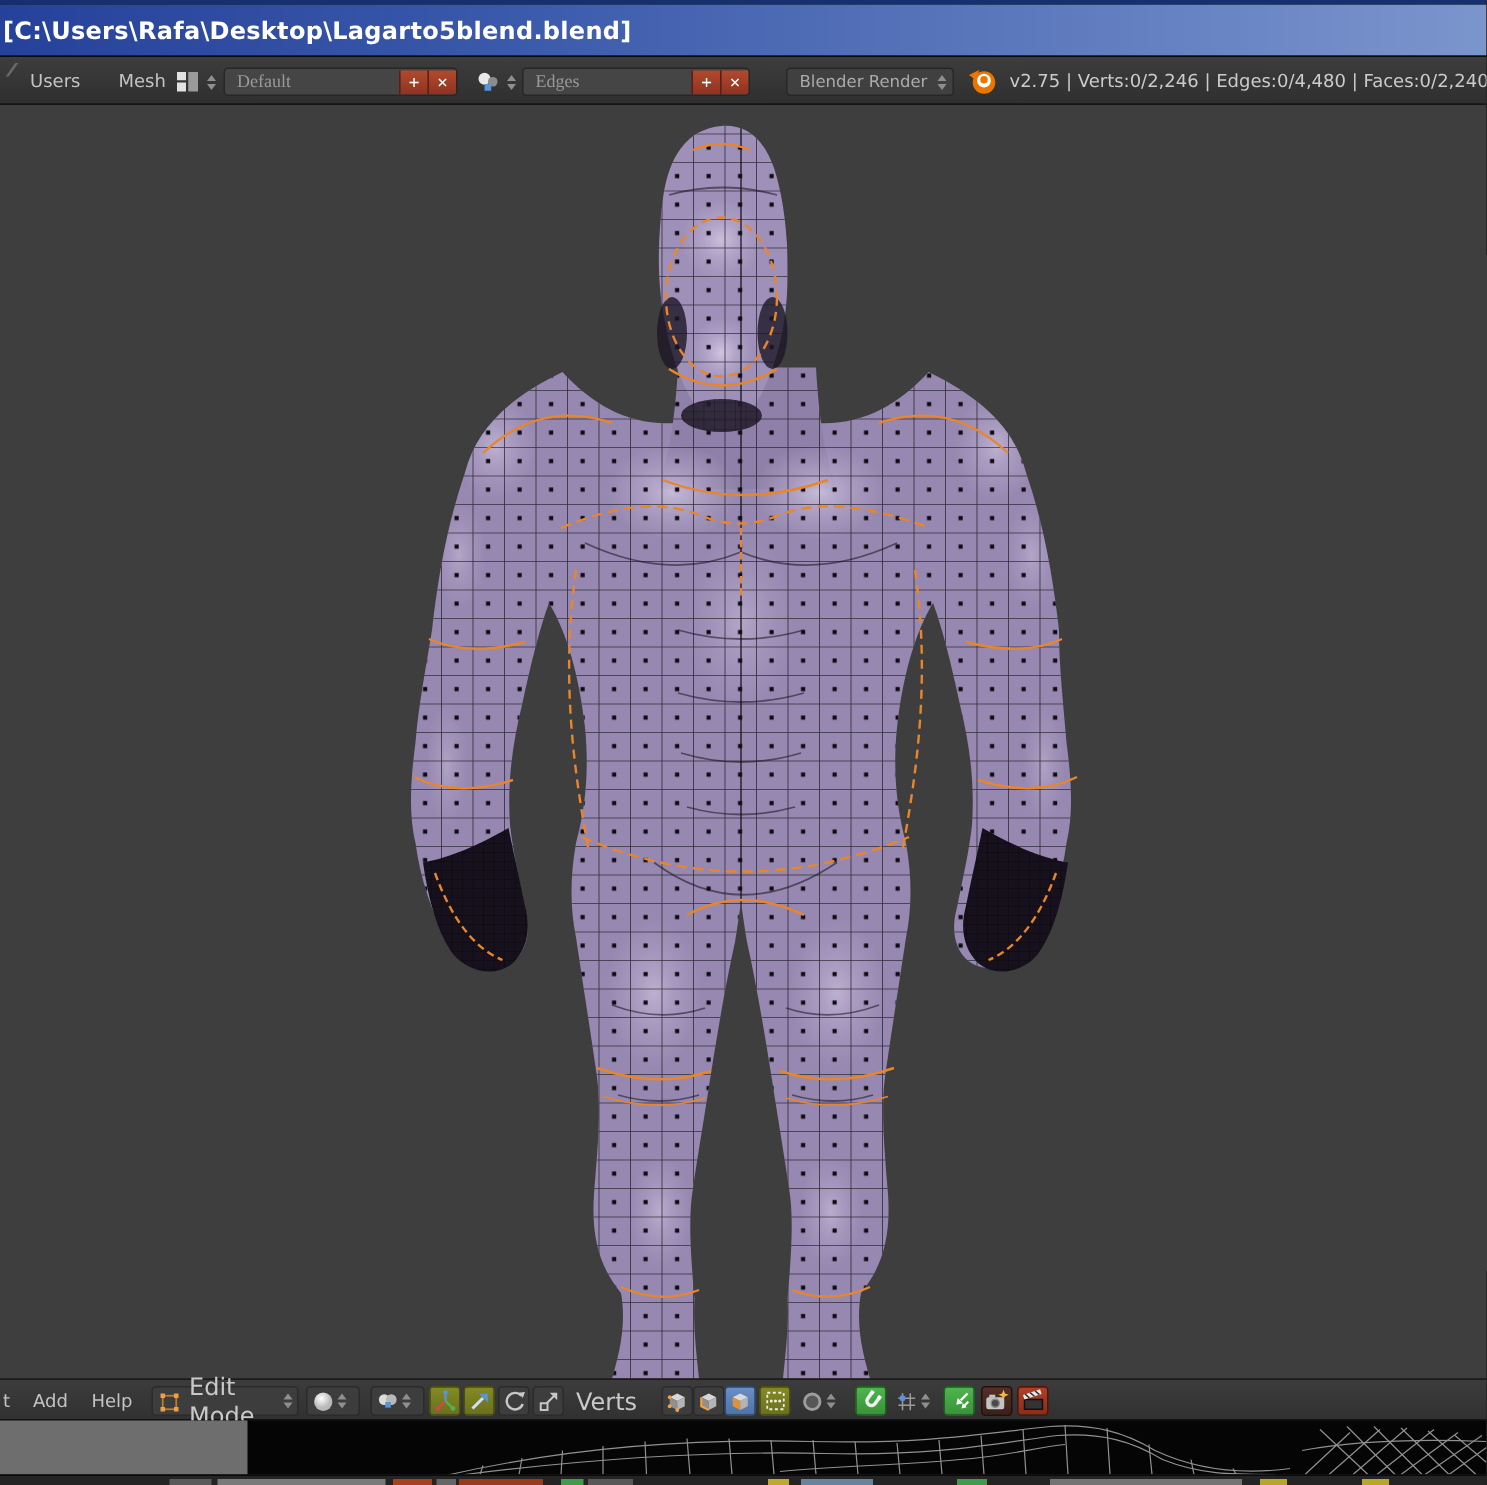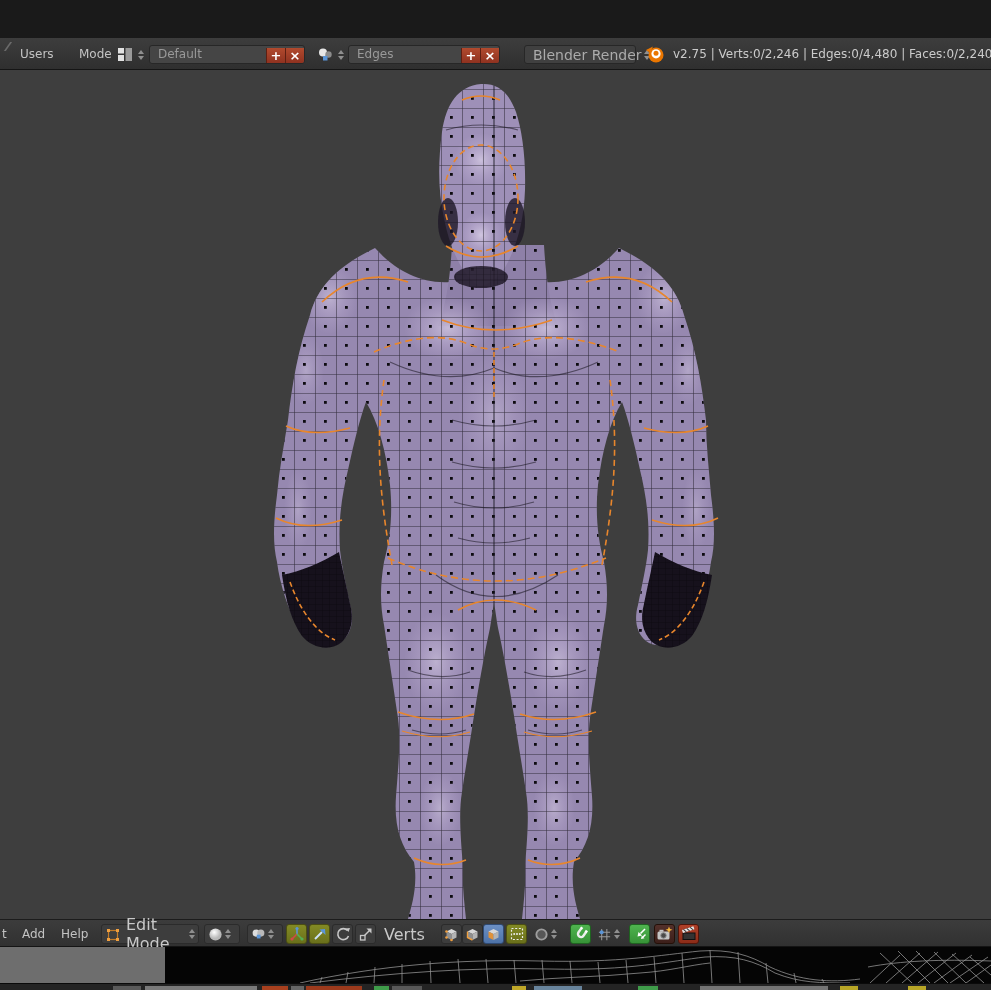--- a/index.html
+++ b/index.html
@@ -18,27 +18,27 @@
     background:linear-gradient(#3d3d3d,#2f2f2f);border-bottom:1px solid #151515;box-sizing:border-box;}
   .menu{position:absolute;top:9px;font-size:12px;color:#c3c3c3;cursor:default;}
   .edge-frag{position:absolute;left:0;top:4px;width:7px;height:9px;
     border-right:2px solid #8a8a8a;transform:skewX(-35deg);opacity:.6;}
   .ibtn{position:absolute;top:7px;height:19px;display:flex;align-items:center;gap:2px;}
   .updn{display:inline-flex;flex-direction:column;gap:2px;margin-left:2px;}
   .updn i{display:block;width:0;height:0;border-left:3.5px solid transparent;border-right:3.5px solid transparent;}
   .updn .u{border-bottom:4px solid #8f8f8f;}
   .updn .d{border-top:4px solid #8f8f8f;}
   .field{position:absolute;top:7px;height:19px;background:#454545;border:1px solid #272727;
-    border-radius:3px;box-sizing:border-box;display:flex;align-items:flex-end;overflow:hidden;}
+    border-radius:3px;box-sizing:border-box;display:flex;align-items:center;overflow:hidden;font-family:Liberation Serif, serif;}
   .field .val{flex:1;color:#999999;font-size:12px;line-height:17px;padding:0 8px;white-space:nowrap;}
   .fbtn{width:18px;background:linear-gradient(#b14a2e,#8f3220);color:#fff;font-size:13px;
     font-weight:bold;display:flex;align-items:center;justify-content:center;border-left:1px solid #5e1f12;}
   .select{position:absolute;top:7px;height:19px;background:#404040;border:1px solid #272727;
     border-radius:3px;box-sizing:border-box;display:flex;align-items:center;padding:0 4px 0 8px;}
-  .select .val{color:#ababab;font-size:14px;white-space:nowrap;flex:1;}
+  .select .val{color:#ababab;font-size:11px;white-space:nowrap;flex:1;}
   .stats{position:absolute;top:9px;left:673px;font-size:12px;color:#cbcbcb;white-space:nowrap;}
   .logo{position:absolute;left:644px;top:6px;}
   
   .viewport{position:absolute;left:0;top:70px;width:991px;height:849px;background:#3e3e3e;}
   
   .v3d{position:absolute;left:0;top:919px;width:991px;height:28px;
     background:linear-gradient(#3c3c3c,#313131);border-top:1px solid #1c1c1c;
     border-bottom:1px solid #141414;box-sizing:border-box;}
   .v3d .menu{top:7px;}
   .hbox{position:absolute;top:4px;height:20px;background:#3d3d3d;border:1px solid #2b2b2b;
@@ -56,25 +56,28 @@
   .strip{position:absolute;left:0;top:947px;width:991px;height:36px;background:#050505;}
   .strip .grayblock{position:absolute;left:0;top:0;width:165px;height:36px;background:#6e6e6e;}
   .sliver{position:absolute;left:0;top:983px;width:991px;height:7px;background:#242424;border-top:1px solid #0a0a0a;box-sizing:border-box;}
   .sliver i{position:absolute;top:2px;height:5px;display:block;}
 </style>
 </head>
 <body>
 
 <div class="screen">
 
+  <div class="titlebar">
+    <span class="titlebar-text">[C:\Users\Rafa\Desktop\Lagarto5blend.blend]</span>
+  </div>
 
   <div class="topbar">
     <span class="edge-frag"></span>
     <span class="menu" style="left:20px">Users</span>
-    <span class="menu" style="left:79px">Mode</span>
+    <span class="menu" style="left:79px">Mesh</span>
 
     <div class="ibtn" style="left:117px">
       <svg width="17" height="15" viewBox="0 0 17 15">
         <rect x="1" y="1" width="6" height="5.5" fill="#e2e2e2"></rect>
         <rect x="1" y="8" width="6" height="6" fill="#e2e2e2"></rect>
         <rect x="8.5" y="1" width="6.5" height="13" fill="#9a9a9a"></rect>
       </svg>
       <span class="updn">
           <i class="u"></i>
           <i class="d"></i>

